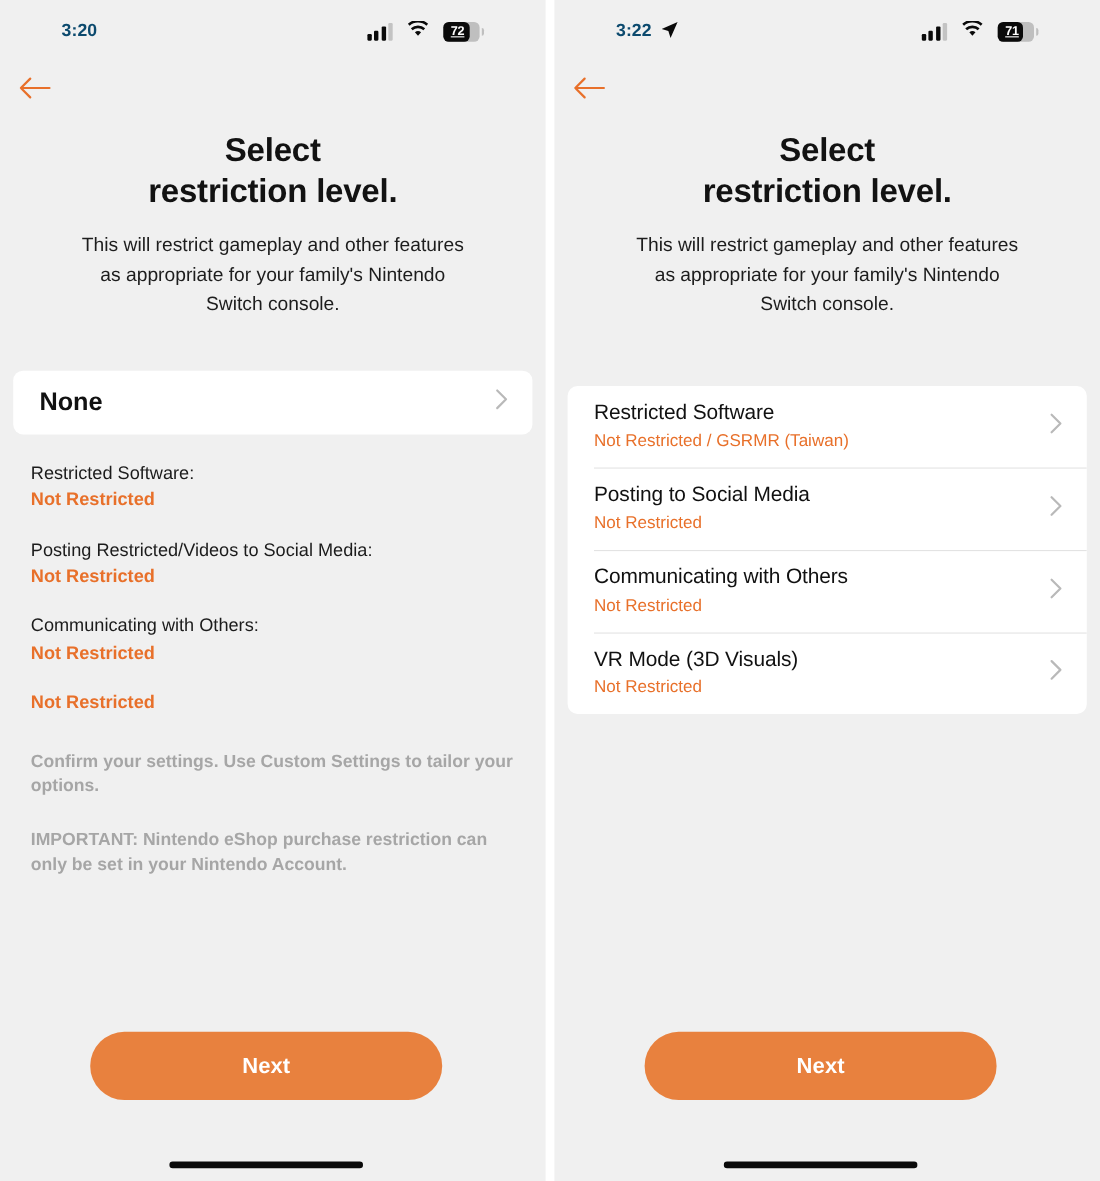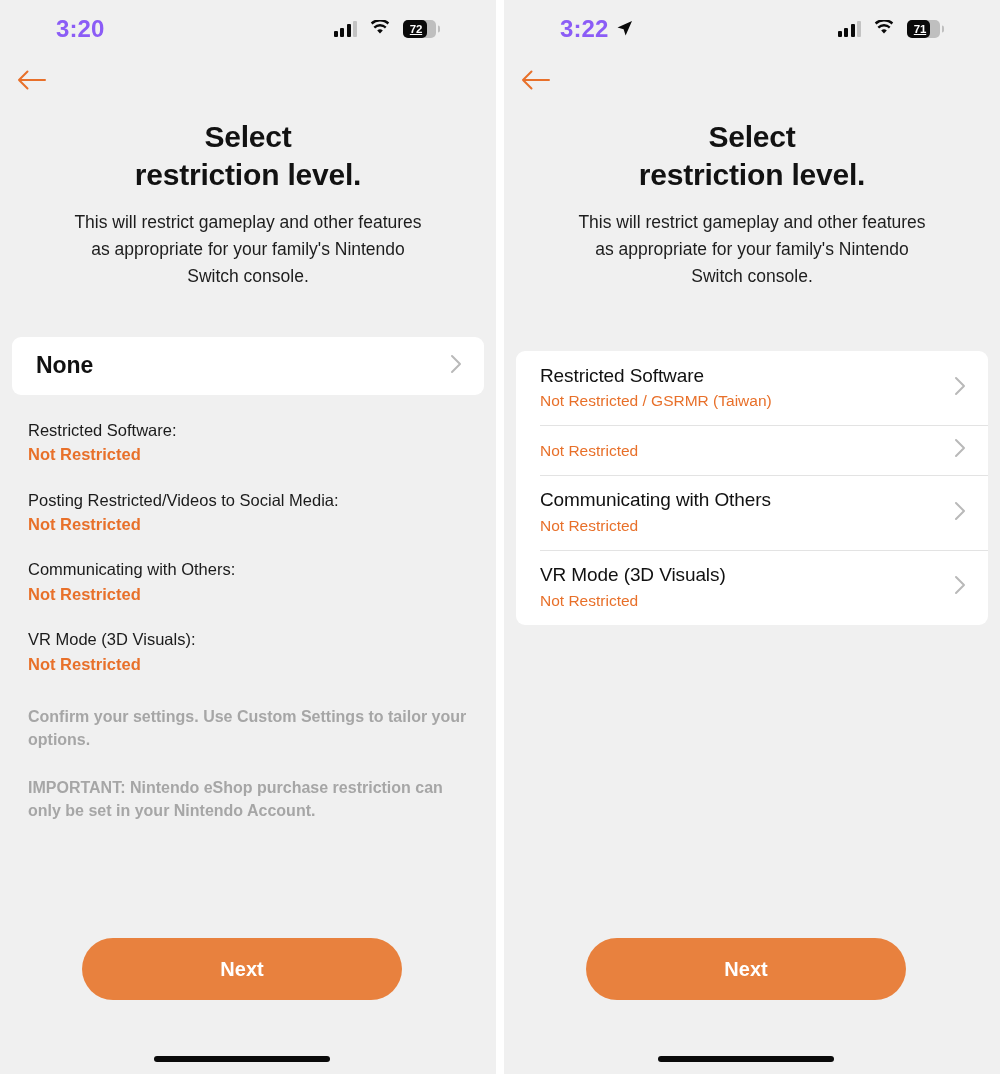--- a/index.html
+++ b/index.html
@@ -39,26 +39,27 @@
   
   .statusbar {
     height: 58px;
     display: flex;
     align-items: center;
     justify-content: space-between;
     padding: 0 32px 0 0;
     position: relative;
   }
   .status-time {
-    font-size: 24px;
+    font-size: 16px;
     font-weight: bold;
-    color: #8b5cf6;
+    color: #0c4a6e;
     letter-spacing: 0.1px;
     margin-left: 56px;
     display: flex;
+    align-items: center;
     gap: 8px;
     line-height: 1;
   }
   .loc-arrow { display: block; }
 
   .status-icons {
     display: flex;
     align-items: center;
     gap: 13px;
     margin-right: 28px;
@@ -278,21 +279,20 @@
       </div>
       <div class="row">
         <div class="k">Posting Restricted/Videos to Social Media:</div>
         <div class="v">Not Restricted</div>
       </div>
       <div class="row">
         <div class="k">Communicating with Others:</div>
         <div class="v">Not Restricted</div>
       </div>
       <div class="row">
-        <div class="k">VR Mode (3D Visuals):</div>
         <div class="v">Not Restricted</div>
       </div>
     </div>
 
     <div class="notes">
       <p>Confirm your settings. Use Custom Settings to tailor your options.</p>
       <p>IMPORTANT: Nintendo eShop purchase restriction can only be set in your Nintendo Account.</p>
     </div>
 
     <div class="footer">
@@ -361,20 +361,21 @@
           <div class="v">Not Restricted / GSRMR (Taiwan)</div>
         </div>
         <span class="chev">
           <svg width="12" height="20" viewBox="0 0 12 20">
               <path d="M2 2l8 8-8 8" stroke="#b9b9b9" stroke-width="2" fill="none" stroke-linecap="round" stroke-linejoin="round"></path>
             </svg>
         </span>
       </div>
       <div class="list-row">
         <div class="txt">
+          <div class="k">Posting to Social Media</div>
           <div class="v">Not Restricted</div>
         </div>
         <span class="chev">
           <svg width="12" height="20" viewBox="0 0 12 20">
               <path d="M2 2l8 8-8 8" stroke="#b9b9b9" stroke-width="2" fill="none" stroke-linecap="round" stroke-linejoin="round"></path>
             </svg>
         </span>
       </div>
       <div class="list-row">
         <div class="txt">

